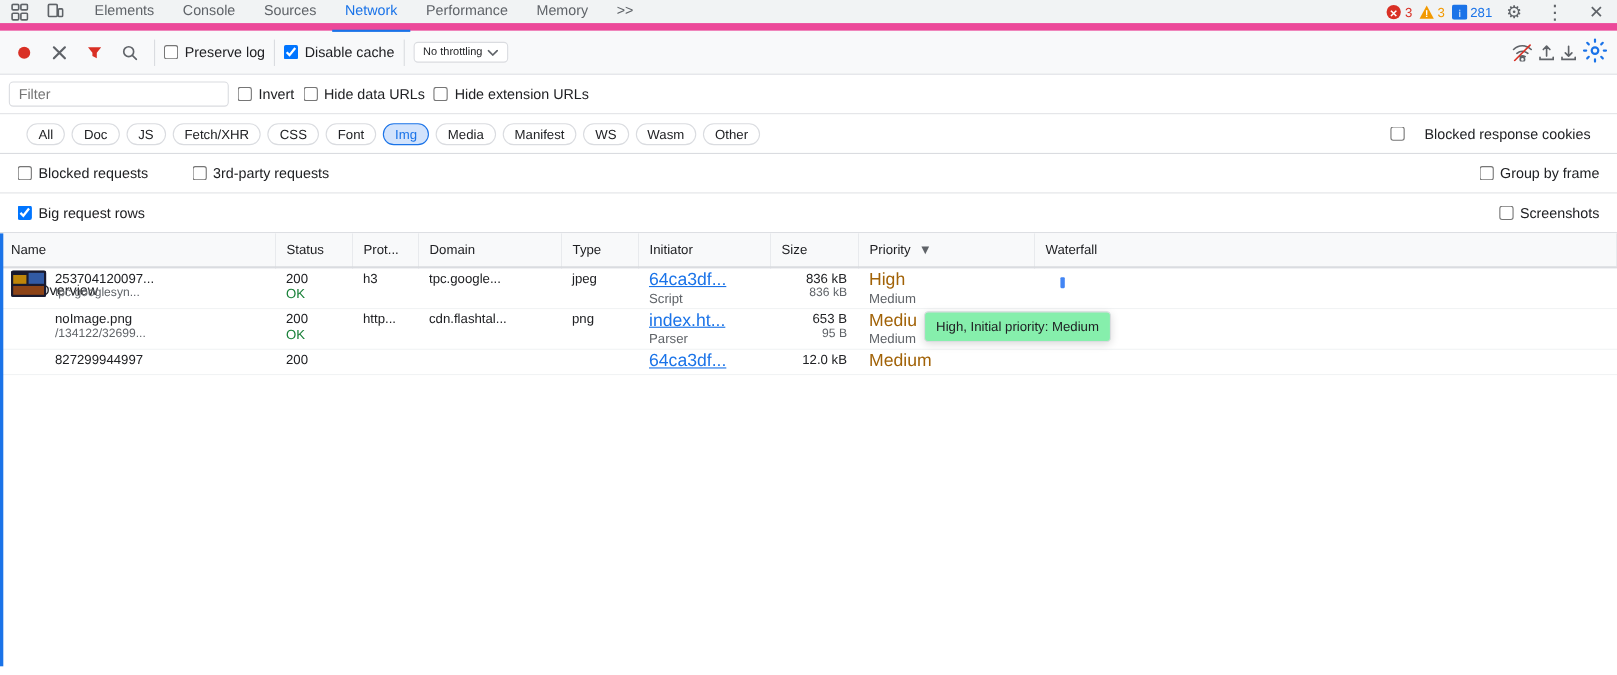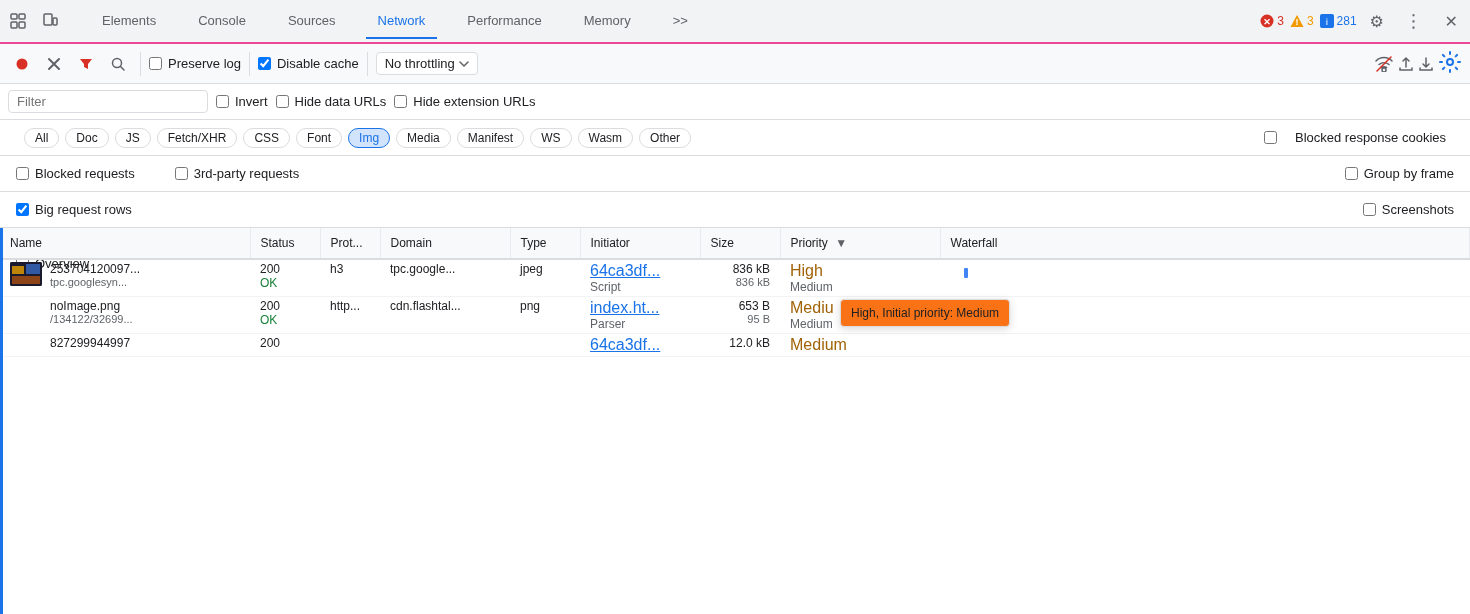--- a/index.html
+++ b/index.html
@@ -1,21 +1,21 @@
 <!DOCTYPE html>
 <html><head>
   <meta charset="utf-8">
   <style>
     * { box-sizing: border-box; margin: 0; padding: 0; }
     body { font-family: -apple-system, BlinkMacSystemFont, 'Segoe UI', sans-serif; font-size: 13px; background: #fff; color: #202124; overflow: hidden; }
 
     
     .tab-bar {
-      display: flex; align-items: center; background: #f1f3f4; border-bottom: 2px solid #ec4899;
-      height: 44px; padding: 0 4px; gap: 18px;
+      display: flex; align-items: center; background: #f1f3f4; border-bottom: 7px solid #ec4899;
+      height: 28px; padding: 0 4px; gap: 2px;
     }
     .tab-bar-icons { display: flex; gap: 4px; align-items: center; margin-right: 8px; }
     .tab-icon { width: 28px; height: 28px; display: flex; align-items: center; justify-content: center; border-radius: 4px; cursor: pointer; color: #5f6368; font-size: 16px; }
     .tab-item { padding: 0 12px; height: 36px; display: flex; align-items: center; cursor: pointer; color: #5f6368; font-size: 13px; border-bottom: 2px solid transparent; white-space: nowrap; }
     .tab-item.active { color: #1a73e8; border-bottom: 2px solid #1a73e8; }
     .tab-bar-right { margin-left: auto; display: flex; align-items: center; gap: 6px; }
     .error-badge { display: flex; align-items: center; gap: 3px; color: #d93025; font-size: 12px; font-weight: 500; }
     .warning-badge { display: flex; align-items: center; gap: 3px; color: #f29900; font-size: 12px; font-weight: 500; }
     .info-badge { display: flex; align-items: center; gap: 3px; color: #1a73e8; font-size: 12px; font-weight: 500; }
     .more-btn { padding: 4px 8px; color: #5f6368; cursor: pointer; font-size: 18px; }
@@ -24,21 +24,21 @@
     
     .toolbar1 {
       display: flex; align-items: center; background: #f8f9fa; border-bottom: 1px solid #dadce0;
       height: 40px; padding: 0 8px; gap: 4px;
     }
     .tb-btn { width: 28px; height: 28px; display: flex; align-items: center; justify-content: center; border-radius: 4px; cursor: pointer; color: #5f6368; border: none; background: none; font-size: 14px; }
     .tb-btn.active { color: #d93025; }
     .tb-divider { width: 1px; height: 24px; background: #dadce0; margin: 0 4px; }
     .checkbox-label { display: flex; align-items: center; gap: 6px; cursor: pointer; white-space: nowrap; color: #202124; font-size: 13px; }
     .checkbox-label input[type=checkbox] { width: 13px; height: 13px; cursor: pointer; }
-    .throttle-select { display: flex; align-items: center; gap: 4px; padding: 3px 8px; border: 1px solid #dadce0; border-radius: 4px; cursor: pointer; background: #fff; font-size: 13px; color: #202124; }
+    .throttle-select { display: flex; align-items: center; gap: 4px; padding: 3px 8px; border: 1px solid #dadce0; border-radius: 4px; cursor: pointer; background: #fff; font-size: 10px; color: #202124; }
     .network-icons { display: flex; align-items: center; gap: 4px; margin-left: auto; }
 
     
     .toolbar2 {
       display: flex; align-items: center; background: #fff; border-bottom: 1px solid #dadce0;
       height: 36px; padding: 0 8px; gap: 8px;
     }
     .filter-input { border: 1px solid #dadce0; border-radius: 4px; padding: 3px 8px; font-size: 13px; width: 200px; outline: none; color: #5f6368; }
 
     
@@ -101,21 +101,21 @@
 
     .thumbnail { width: 32px; height: 24px; background: #1a1a2e; border-radius: 2px; flex-shrink: 0; display: flex; align-items: center; justify-content: center; overflow: hidden; }
     .thumbnail svg { width: 100%; height: 100%; }
     .name-cell { display: flex; align-items: flex-start; gap: 8px; }
     .name-texts { display: flex; flex-direction: column; overflow: hidden; }
 
     .sort-arrow { margin-left: 4px; color: #5f6368; }
 
     
     .tooltip {
-      position: absolute; background: #f97316; border: 1px solid #dadce0; border-radius: 4px;
+      position: absolute; background: #86efac; border: 1px solid #dadce0; border-radius: 4px;
       padding: 6px 10px; font-size: 12px; color: #202124; box-shadow: 0 2px 8px rgba(0,0,0,0.15);
       white-space: nowrap; z-index: 100;
     }
 
     .table-wrapper { overflow-y: auto; height: calc(614px - 36px - 40px - 36px - 36px - 36px - 36px); }
   </style>
 </head>
 <body>
 
 <div class="tab-bar">

